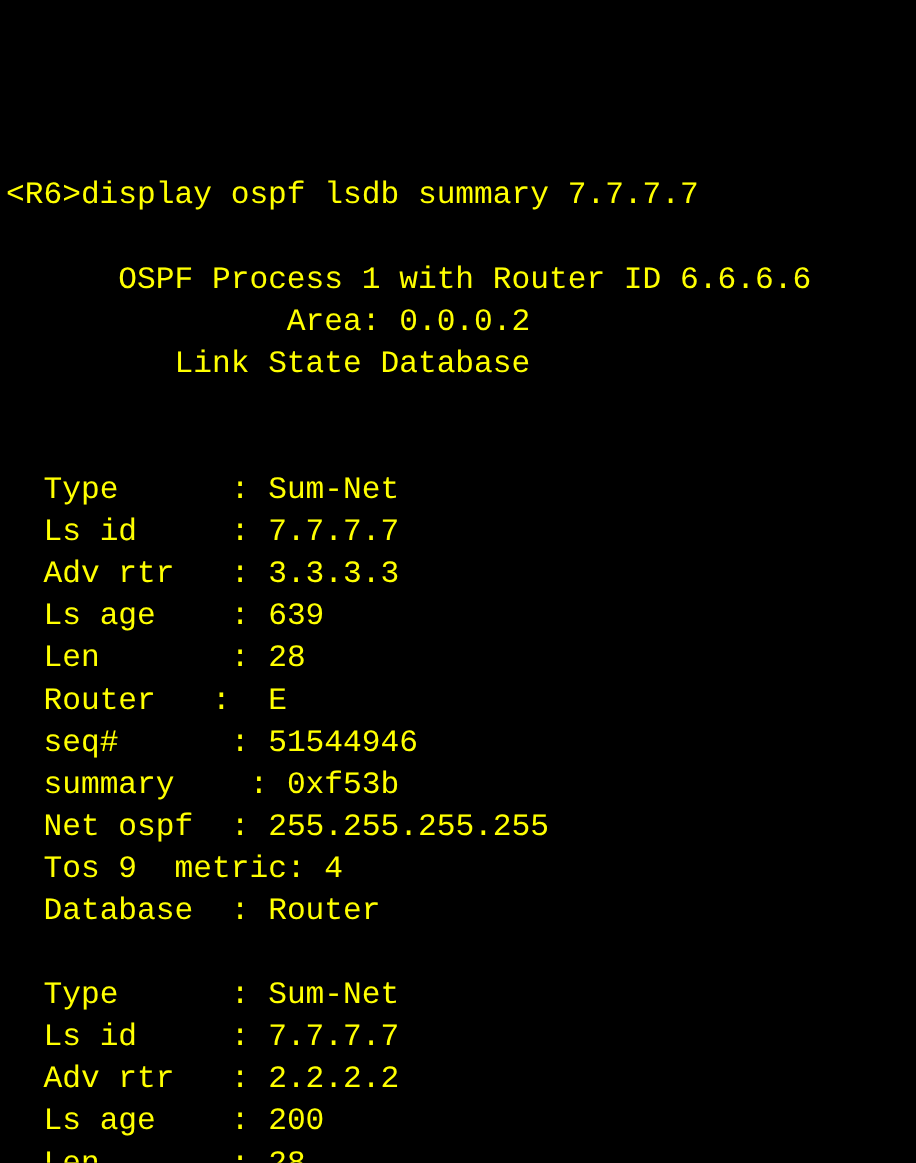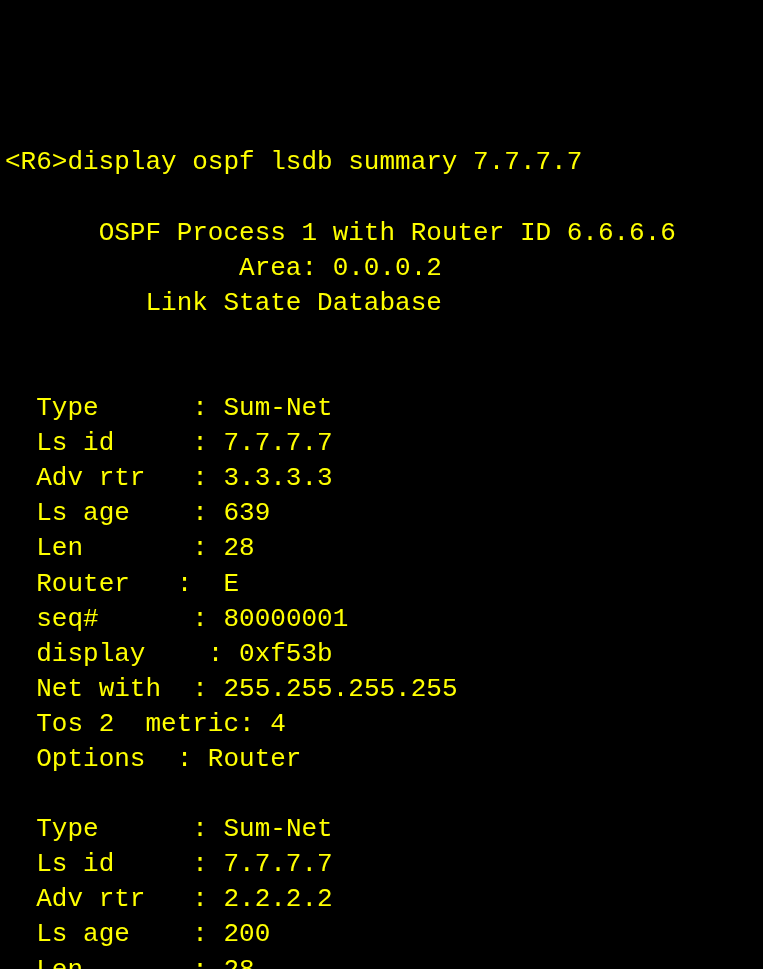--- a/index.html
+++ b/index.html
@@ -34,25 +34,25 @@
                <span>Area: 0.0.0.2</span>
          <span>Link State Database</span>
 
 
   <span>Type</span>      : <span>Sum-Net</span>
   <span>Ls id</span>     : <span>7.7.7.7</span>
   <span>Adv rtr</span>   : <span>3.3.3.3</span>
   <span>Ls age</span>    : <span>639</span>
   <span>Len</span>       : <span>28</span>
   <span>Router</span>   : <span> E</span>
-  <span>seq#</span>      : <span>80000001</span>
-  <span>display</span>    : <span>0xf53b</span>
-  <span>Net with</span>  : <span>255.255.255.255</span>
-  <span>Tos 2  metric: 4</span>
-  <span>Options</span>  : <span>Router</span>
+  <span>seq#</span>      : <span>51544946</span>
+  <span>summary</span>    : <span>0xf53b</span>
+  <span>Net ospf</span>  : <span>255.255.255.255</span>
+  <span>Tos 9  metric: 4</span>
+  <span>Database</span>  : <span>Router</span>
 
   <span>Type</span>      : <span>Sum-Net</span>
   <span>Ls id</span>     : <span>7.7.7.7</span>
   <span>Adv rtr</span>   : <span>2.2.2.2</span>
   <span>Ls age</span>    : <span>200</span>
   <span>Len</span>       : <span>28</span>
      : 
         : 
       : 
     : 

